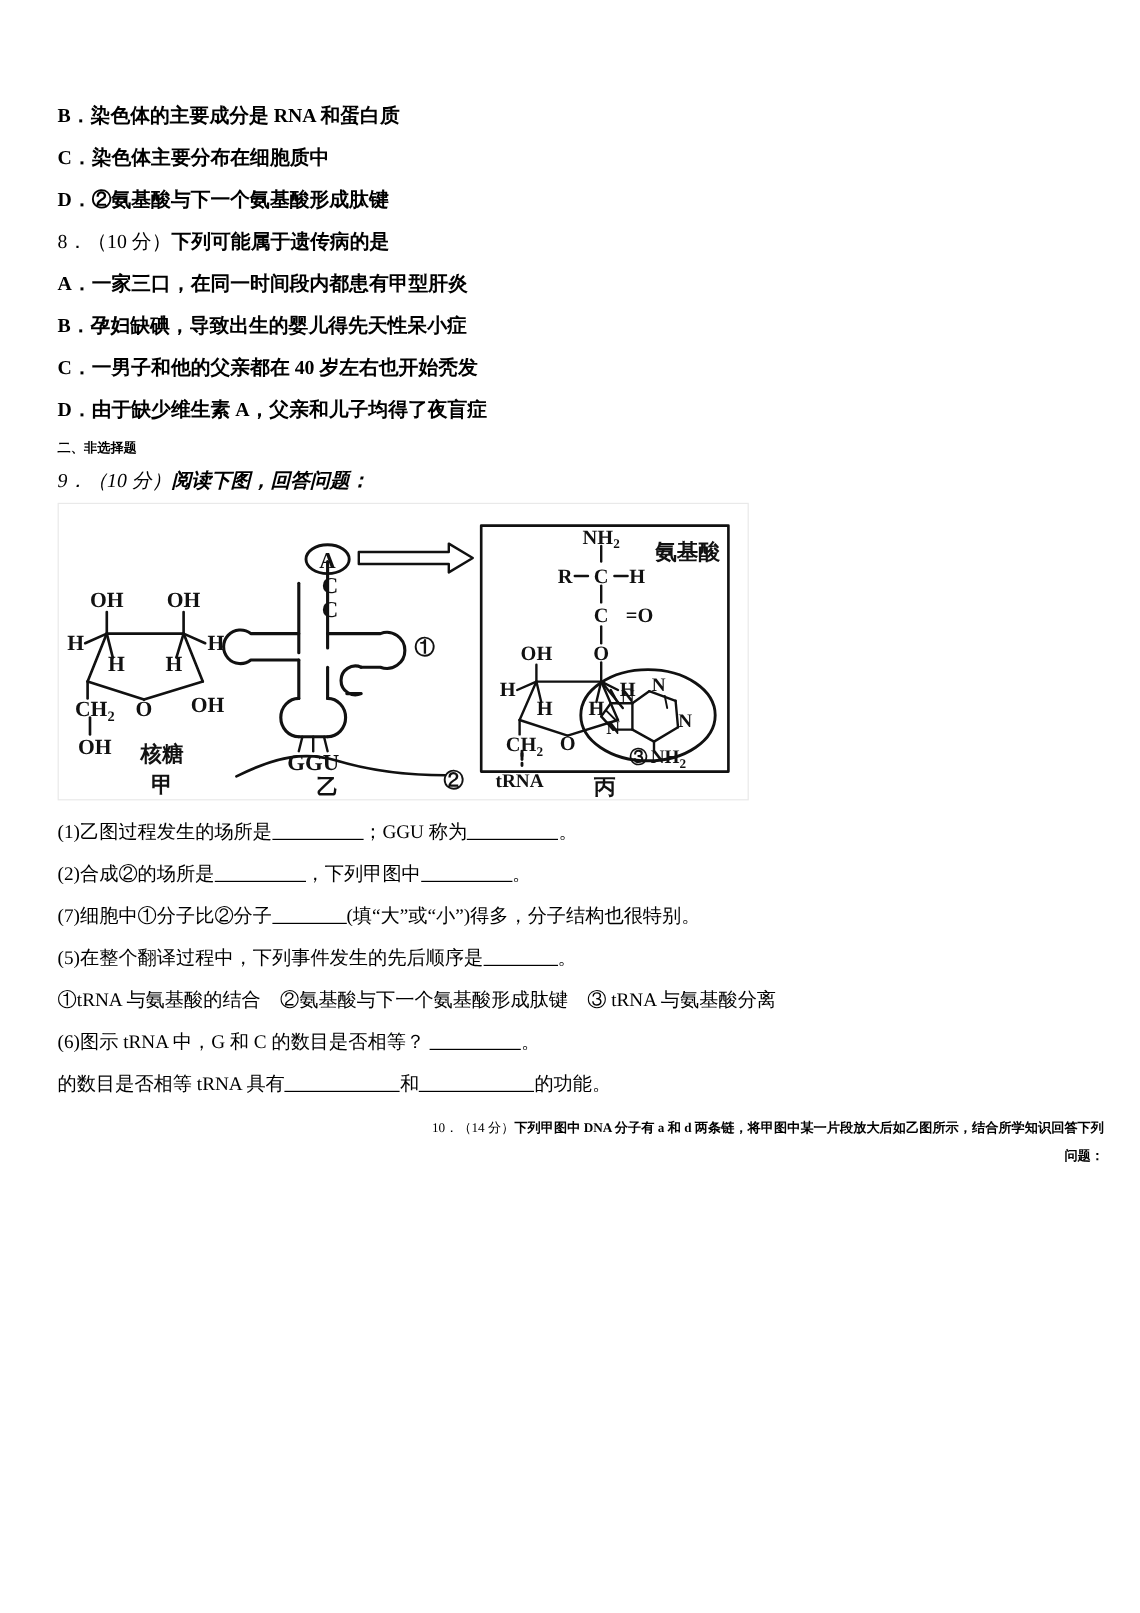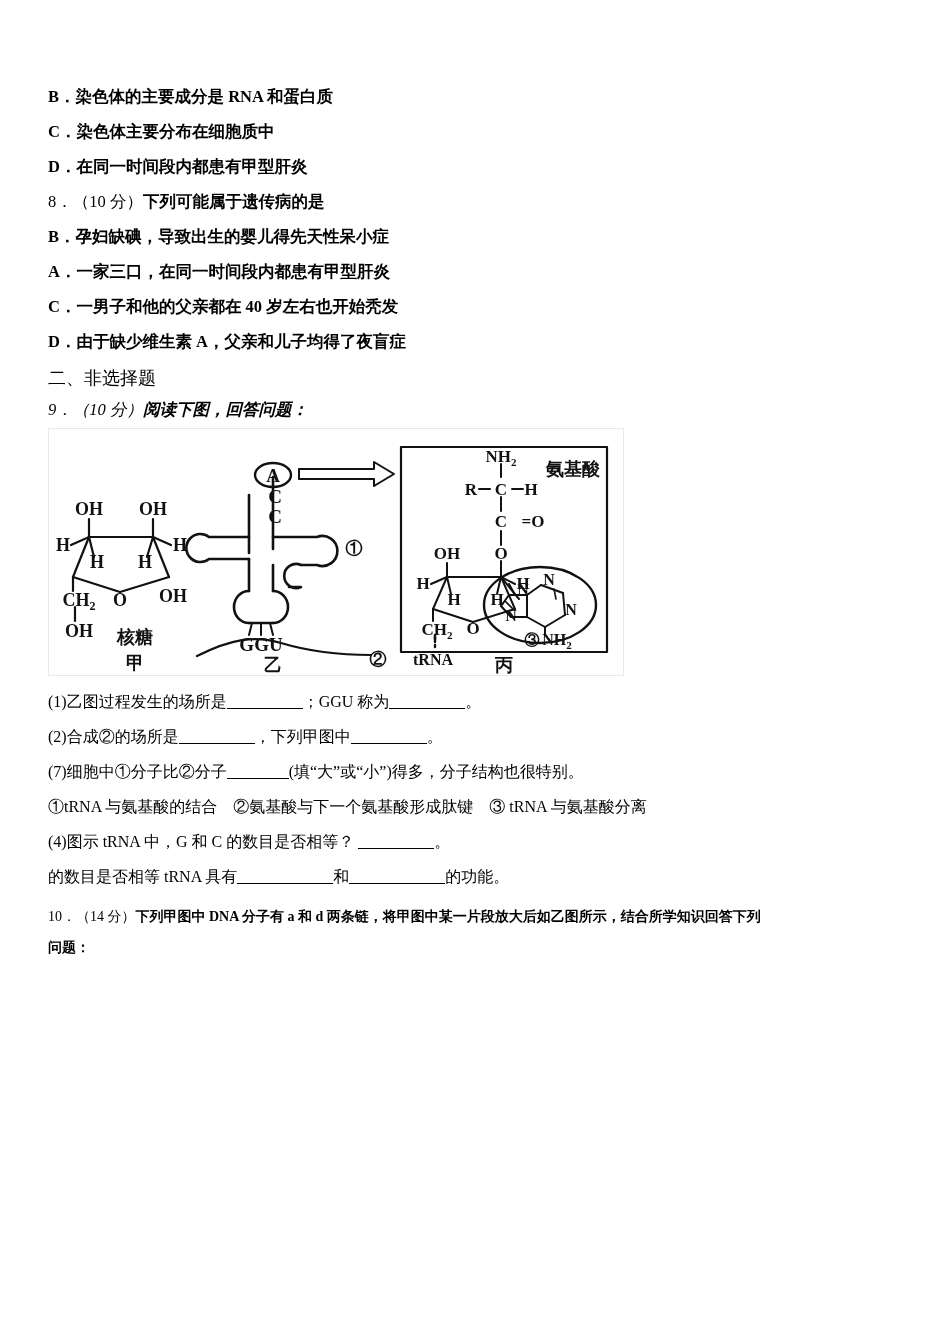--- a/index.html
+++ b/index.html
@@ -47,42 +47,43 @@
     margin-bottom: 13px;
     white-space: nowrap;
   }
   .qnum .num {
     font-weight: normal;
     font-family: "Liberation Serif", "DejaVu Serif", serif;
   }
   .qnum .body { font-weight: bold; margin-top: 44px; }
 
   .sec-head {
-    font-size: 18px;
-    font-weight: normal;
+    font-size: 11px;
+    font-weight: bold;
     margin-bottom: 9px;
     white-space: nowrap;
   }
 
   .sub {
     font-size: 16px;
     font-weight: normal;
     margin-bottom: 14px;
     white-space: nowrap;
   }
 
   .blank-s { display: inline-block; width: 62px; border-bottom: 1.4px solid #000; vertical-align: -2px; }
   .blank-m { display: inline-block; width: 76px; border-bottom: 1.4px solid #000; vertical-align: -2px; }
   .blank-l { display: inline-block; width: 96px; border-bottom: 1.4px solid #000; vertical-align: -2px; }
 
   .q10 {
-    font-size: 14px;
+    font-size: 11px;
     font-weight: bold;
     line-height: 2.2;
     margin-top: 5px;
+    text-align: right;
   }
   .q10 .num { font-weight: normal; }
 
   
   .figure-wrap {
     position: relative;
     width: 576px;
     height: 248px;
     margin: 7px 0 16px 0;
     border: 1px solid #e9e9e9;
@@ -97,31 +98,31 @@
 <div class="page">
   <div class="content">
 
     <div class="opt">
       <span class="lbl">B．</span><span>染色体的主要成分是 RNA 和蛋白质</span>
     </div>
     <div class="opt">
       <span class="lbl">C．</span><span>染色体主要分布在细胞质中</span>
     </div>
     <div class="opt">
-      <span class="lbl">D．</span><span>在同一时间段内都患有甲型肝炎</span>
+      <span class="lbl">D．</span><span>②氨基酸与下一个氨基酸形成肽键</span>
     </div>
 
     <div class="qnum">
       <span class="num">8．</span><span class="num">（10 分）</span><span class="body">下列可能属于遗传病的是</span>
     </div>
     <div class="opt">
+      <span class="lbl">A．</span><span>一家三口，在同一时间段内都患有甲型肝炎</span>
+    </div>
+    <div class="opt">
       <span class="lbl">B．</span><span>孕妇缺碘，导致出生的婴儿得先天性呆小症</span>
-    </div>
-    <div class="opt">
-      <span class="lbl">A．</span><span>一家三口，在同一时间段内都患有甲型肝炎</span>
     </div>
     <div class="opt">
       <span class="lbl">C．</span><span>一男子和他的父亲都在 40 岁左右也开始秃发</span>
     </div>
     <div class="opt">
       <span class="lbl">D．</span><span>由于缺少维生素 A，父亲和儿子均得了夜盲症</span>
     </div>
 
     <div class="sec-head">二、非选择题</div>
 
@@ -311,25 +312,28 @@
 
     <div class="sub">
       <span>(2)合成②的场所是</span><span class="blank-m"></span><span>，下列甲图中</span><span class="blank-m"></span><span>。</span>
     </div>
 
 
     <div class="sub">
       <span>(7)细胞中①分子比②分子</span><span class="blank-s"></span><span>(填“大”或“小”)得多，分子结构也很特别。</span>
     </div>
 
+    <div class="sub">
+      <span>(5)在整个翻译过程中，下列事件发生的先后顺序是</span><span class="blank-s"></span><span>。</span>
+    </div>
 
     <div class="sub">①tRNA 与氨基酸的结合　②氨基酸与下一个氨基酸形成肽键　③ tRNA 与氨基酸分离</div>
 
     <div class="sub">
-      <span>(4)图示 tRNA 中，G 和 C 的数目是否相等？ </span><span class="blank-m"></span><span>。</span>
+      <span>(6)图示 tRNA 中，G 和 C 的数目是否相等？ </span><span class="blank-m"></span><span>。</span>
     </div>
 
     <div class="sub">
       <span>的数目是否相等 tRNA 具有</span><span class="blank-l"></span><span>和</span><span class="blank-l"></span><span>的功能。</span>
     </div>
 
     <div class="q10">
       <span class="num">10．</span><span class="num">（14 分）</span><span>下列甲图中 DNA 分子有 a 和 d 两条链，将甲图中某一片段放大后如乙图所示，结合所学知识回答下列</span>
       <div>问题：</div>
     </div>

